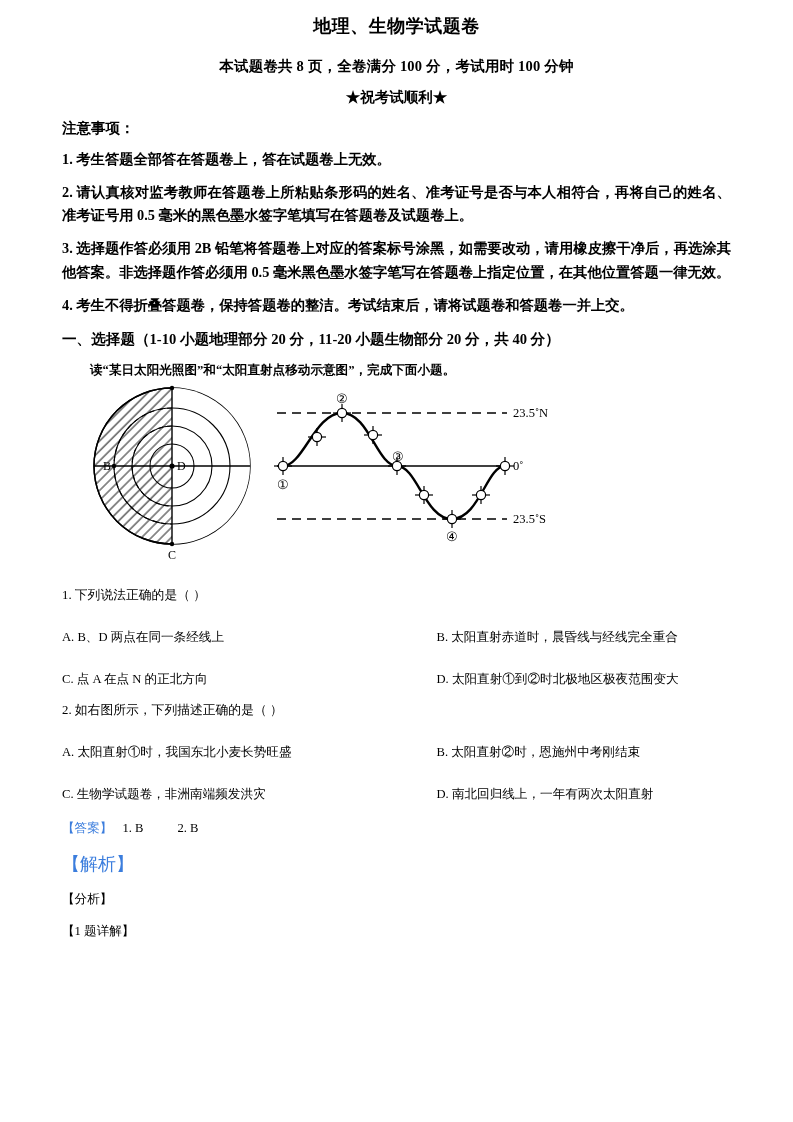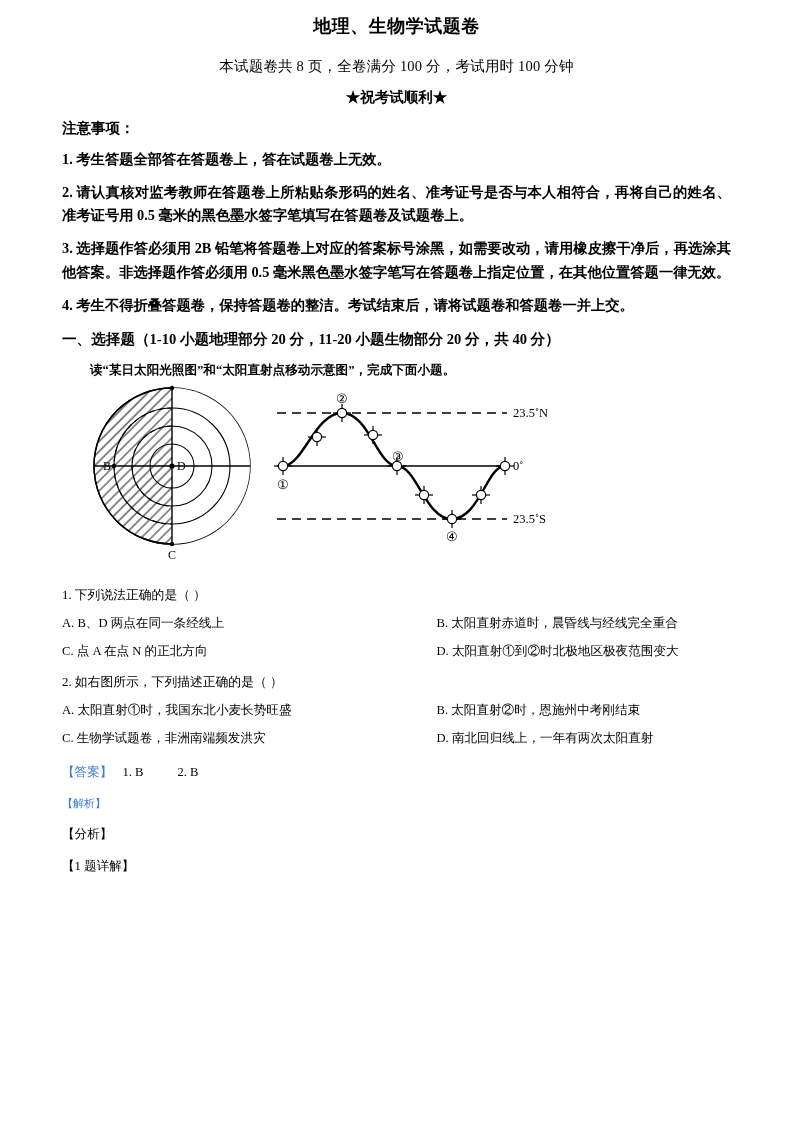--- a/index.html
+++ b/index.html
@@ -30,21 +30,21 @@
   .subtitle {
     text-align: center;
     font-size: 18px;
     font-weight: bold;
     margin-top: 14px;
     letter-spacing: 0.5px;
   }
   .examinfo {
     text-align: center;
     font-size: 14.5px;
-    font-weight: normal;
+    font-weight: bold;
     margin-top: 19px;
     letter-spacing: 0.2px;
   }
   .wish {
     text-align: center;
     font-size: 14.5px;
     font-weight: bold;
     margin-top: 12px;
   }
   .notice-head {
@@ -74,37 +74,37 @@
     margin-top: 4px;
     height: 190px;
     position: relative;
   }
   .q {
     font-size: 12.8px;
     margin-top: 14px;
   }
   .opts {
     display: flex;
-    margin-top: 11px;
+    margin-top: 25px;
     font-size: 12.6px;
   }
   .opts .col {
     width: 50%;
     padding-right: 6px;
   }
   .opts .col.b { padding-left: 40px; }
   .ans {
     font-size: 12.6px;
     margin-top: 17px;
     color: #3b7ddd;
   }
   .ans .k { color: #3b7ddd; }
   .ans .v { color: #000; margin-left: 10px; }
   .ans .v2 { color: #000; margin-left: 34px; }
-  .tagline { font-size: 11px; margin-top: 15px; color: #3b7ddd; }
+  .tagline { font-size: 18px; margin-top: 15px; color: #3b7ddd; }
   .plain { font-size: 12.6px; margin-top: 15px; color: #000; }
   .fig-svg { display:block; margin: 0 auto; }
 </style>
 </head>
 <body>
 
 <div class="page">
 
   <div class="subtitle">地理、生物学试题卷</div>
   <div class="examinfo">本试题卷共 8 页，全卷满分 100 分，考试用时 100 分钟</div>

